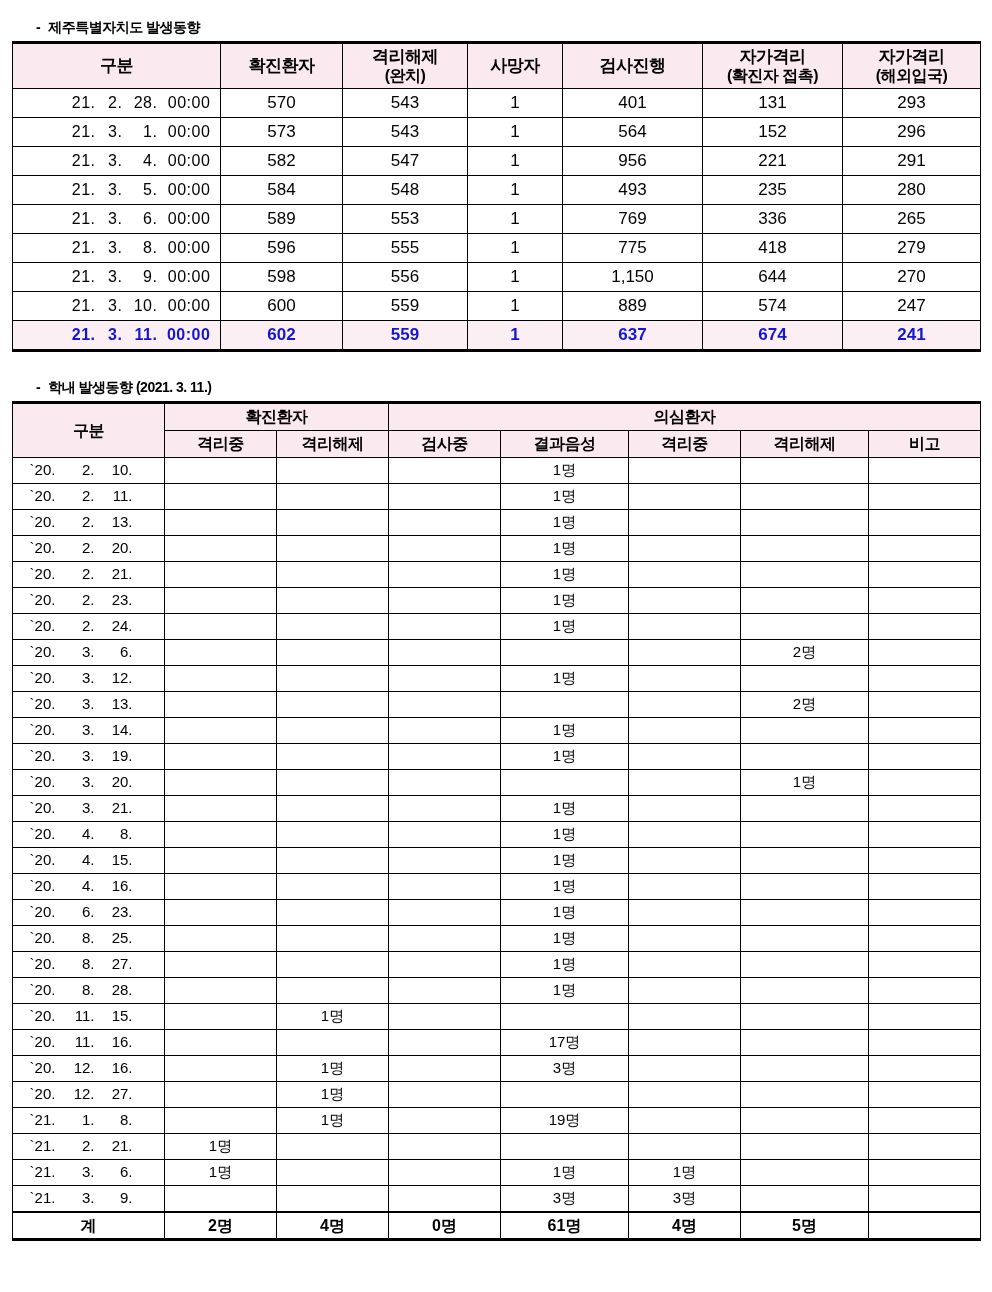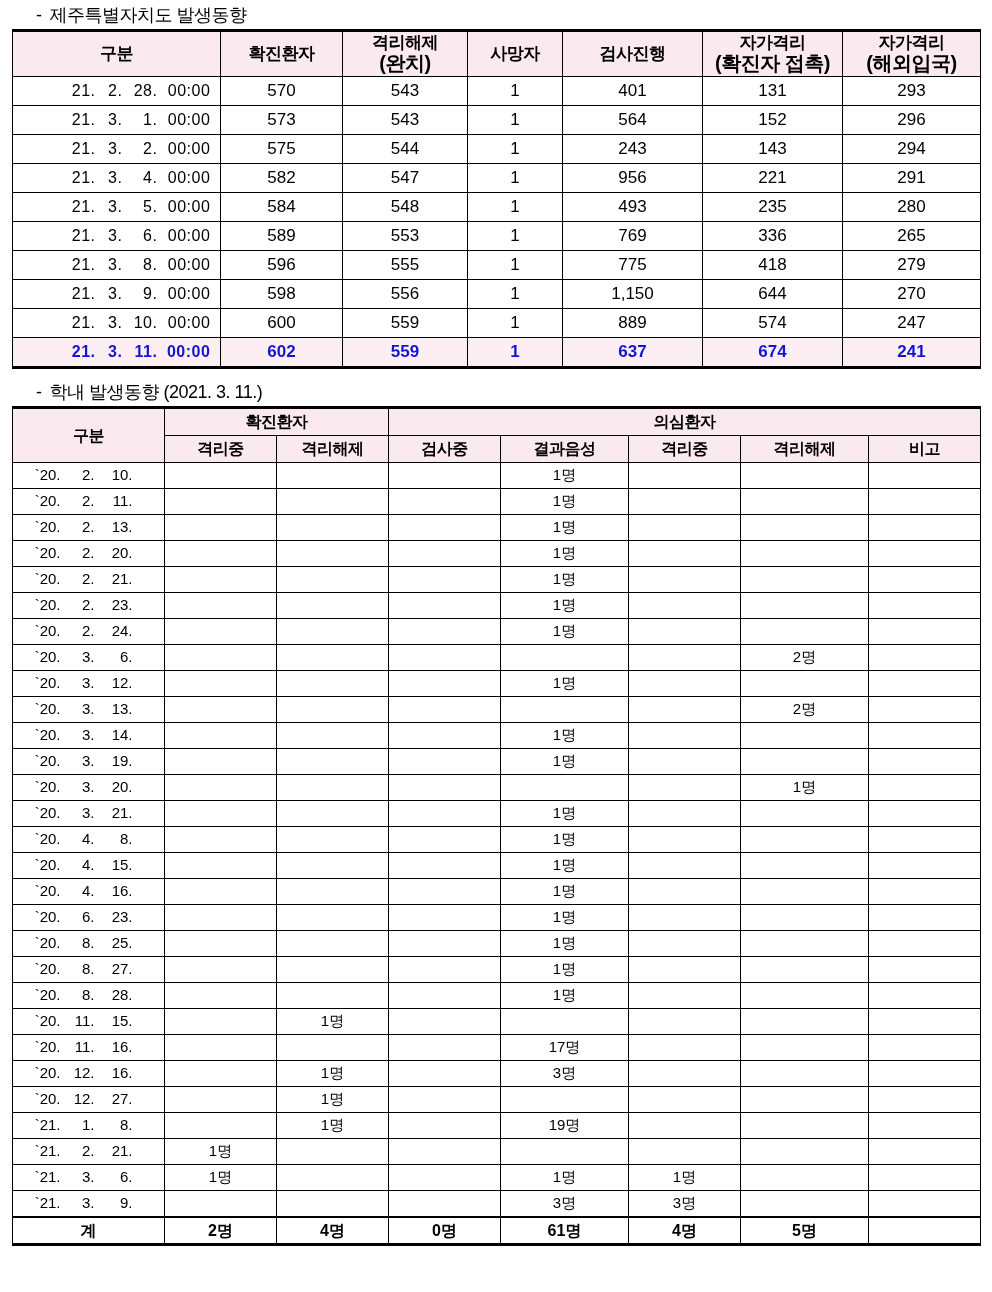--- a/index.html
+++ b/index.html
@@ -17,24 +17,24 @@
 
   .page {
     width: 992px;
     height: 1292px;
     position: relative;
     box-sizing: border-box;
   }
 
   
   .section-title {
-    font-size: 18px;
-    font-weight: normal;
+    font-size: 14px;
+    font-weight: bold;
     letter-spacing: -0.5px;
-    padding: 5px 0 4px 36px;
+    padding: 17px 0 4px 36px;
     line-height: 20px;
     white-space: nowrap;
   }
   .section-title .dash {
     display: inline-block;
     margin-right: 8px;
   }
 
   
   table.grid {
@@ -70,21 +70,21 @@
     border-bottom: 3px solid #000000 !important;
   }
 
   
   #table-region-trend th {
     height: 44px;
     font-size: 17px;
   }
   #table-region-trend th .sub {
     display: block;
-    font-size: 20px;
+    font-size: 16px;
   }
   #table-region-trend td {
     height: 28px;
     font-size: 17px;
   }
   #table-region-trend td.date-cell {
     font-size: 16px;
     letter-spacing: 0.5px;
     padding-left: 36px;
   }
@@ -123,21 +123,21 @@
     font-weight: bold;
     font-size: 16px;
     border-top: 2px solid #000000;
   }
   .dt2 {
     display: inline-block;
     width: 136px;
     text-align: left;
     padding-left: 8px;
   }
-  .dt2 .y { display: inline-block; width: 36px; text-align: right; }
+  .dt2 .y { display: inline-block; width: 36px; text-align: center; }
   .dt2 .m { display: inline-block; width: 34px; text-align: right; }
   .dt2 .d { display: inline-block; width: 38px; text-align: right; }
 
   .gap { height: 8px; }
 </style>
 </head>
 <body>
 
 <div class="page">
 
@@ -196,29 +196,20 @@
         <tr>
           <td class="date-cell"><span class="dt"><span class="y">21.</span> <span class="m">3.</span> <span class="d">1.</span> <span class="t">00:00</span></span></td>
           <td>573</td>
           <td>543</td>
           <td>1</td>
           <td>564</td>
           <td>152</td>
           <td>296</td>
         </tr>
         <tr>
-          <td class="date-cell"><span class="dt"><span class="y">21.</span> <span class="m">3.</span> <span class="d">2.</span> <span class="t">00:00</span></span></td>
-          <td>575</td>
-          <td>544</td>
-          <td>1</td>
-          <td>243</td>
-          <td>143</td>
-          <td>294</td>
-        </tr>
-        <tr>
           <td class="date-cell"><span class="dt"><span class="y">21.</span> <span class="m">3.</span> <span class="d">4.</span> <span class="t">00:00</span></span></td>
           <td>582</td>
           <td>547</td>
           <td>1</td>
           <td>956</td>
           <td>221</td>
           <td>291</td>
         </tr>
         <tr>
           <td class="date-cell"><span class="dt"><span class="y">21.</span> <span class="m">3.</span> <span class="d">5.</span> <span class="t">00:00</span></span></td>

